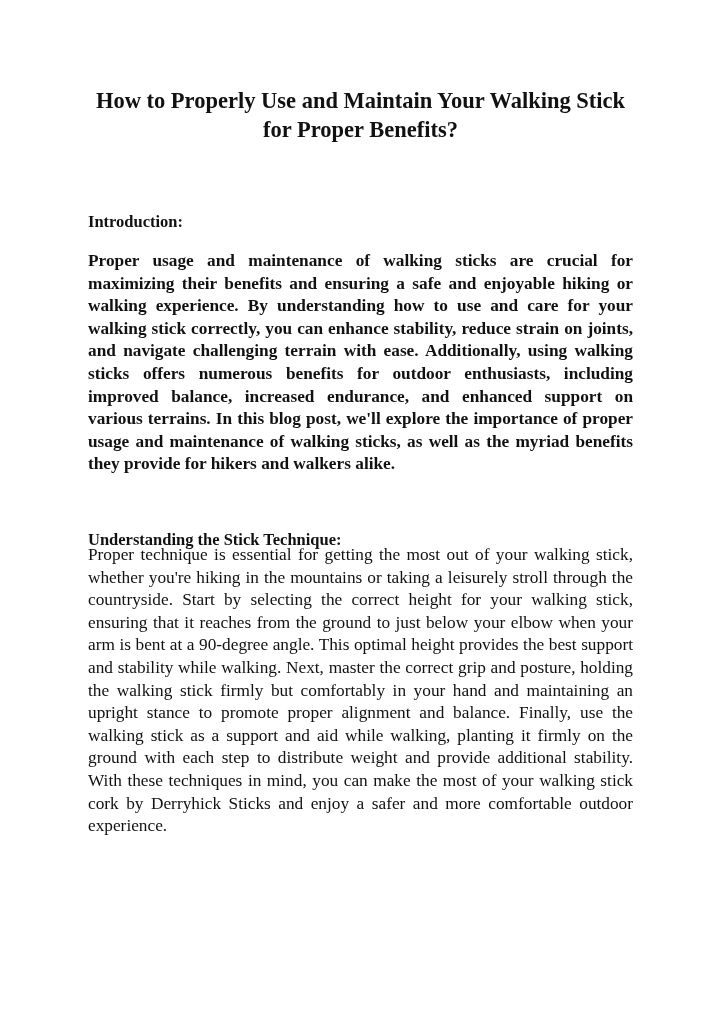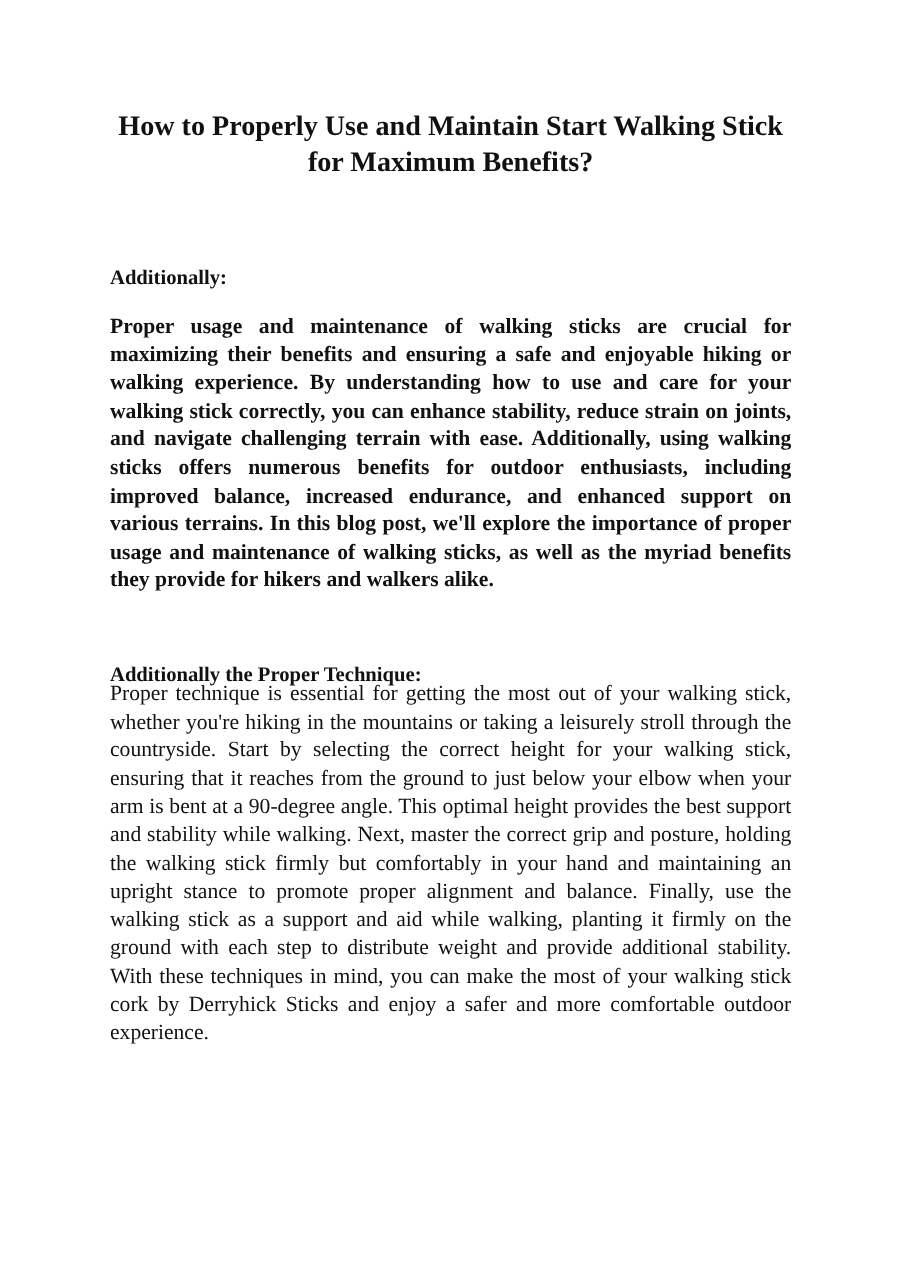--- a/index.html
+++ b/index.html
@@ -51,20 +51,20 @@
     }
     #h-intro { top: 211px; }
     #p-intro { top: 250px; font-weight: bold; }
     #h-tech { top: 529px; }
     #p-tech { top: 544px; }
   </style>
 </head>
 <body>
 
 <div class="page">
-  <h1 class="title">How to Properly Use and Maintain Start Walking Stick for Maximum Benefits?</h1>
+  <h1 class="title">How to Properly Use and Maintain Your Walking Stick for Proper Benefits?</h1>
 
-  <h2 class="heading" id="h-intro">Additionally:</h2>
+  <h2 class="heading" id="h-intro">Introduction:</h2>
   <p class="para" id="p-intro">Proper usage and maintenance of walking sticks are crucial for maximizing their benefits and ensuring a safe and enjoyable hiking or walking experience. By understanding how to use and care for your walking stick correctly, you can enhance stability, reduce strain on joints, and navigate challenging terrain with ease. Additionally, using walking sticks offers numerous benefits for outdoor enthusiasts, including improved balance, increased endurance, and enhanced support on various terrains. In this blog post, we'll explore the importance of proper usage and maintenance of walking sticks, as well as the myriad benefits they provide for hikers and walkers alike.</p>
 
-  <h2 class="heading" id="h-tech">Additionally the Proper Technique:</h2>
+  <h2 class="heading" id="h-tech">Understanding the Stick Technique:</h2>
   <p class="para" id="p-tech">Proper technique is essential for getting the most out of your walking stick, whether you're hiking in the mountains or taking a leisurely stroll through the countryside. Start by selecting the correct height for your walking stick, ensuring that it reaches from the ground to just below your elbow when your arm is bent at a 90-degree angle. This optimal height provides the best support and stability while walking. Next, master the correct grip and posture, holding the walking stick firmly but comfortably in your hand and maintaining an upright stance to promote proper alignment and balance. Finally, use the walking stick as a support and aid while walking, planting it firmly on the ground with each step to distribute weight and provide additional stability. With these techniques in mind, you can make the most of your walking stick cork by Derryhick Sticks and enjoy a safer and more comfortable outdoor experience.</p>
 </div>
 
 </body></html>

